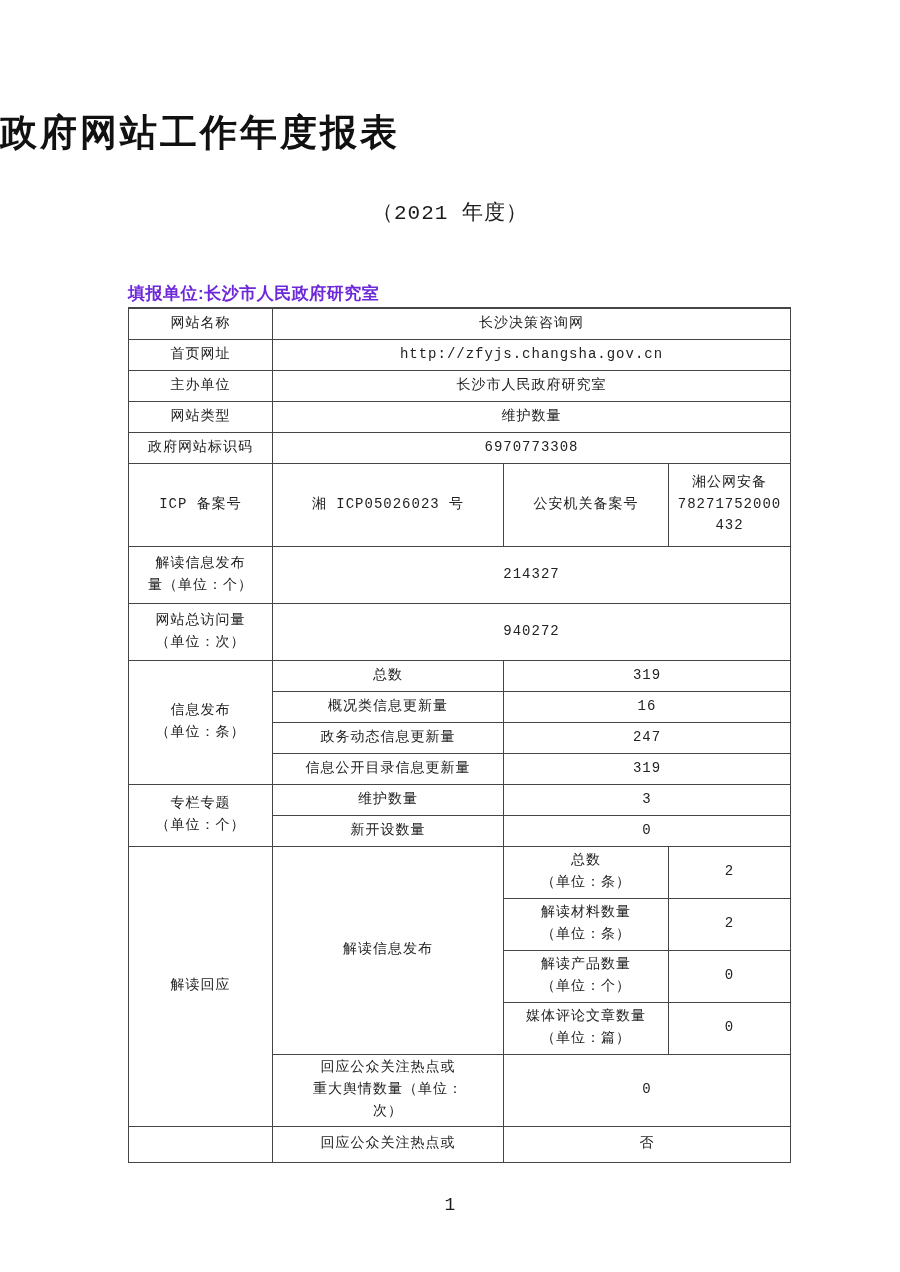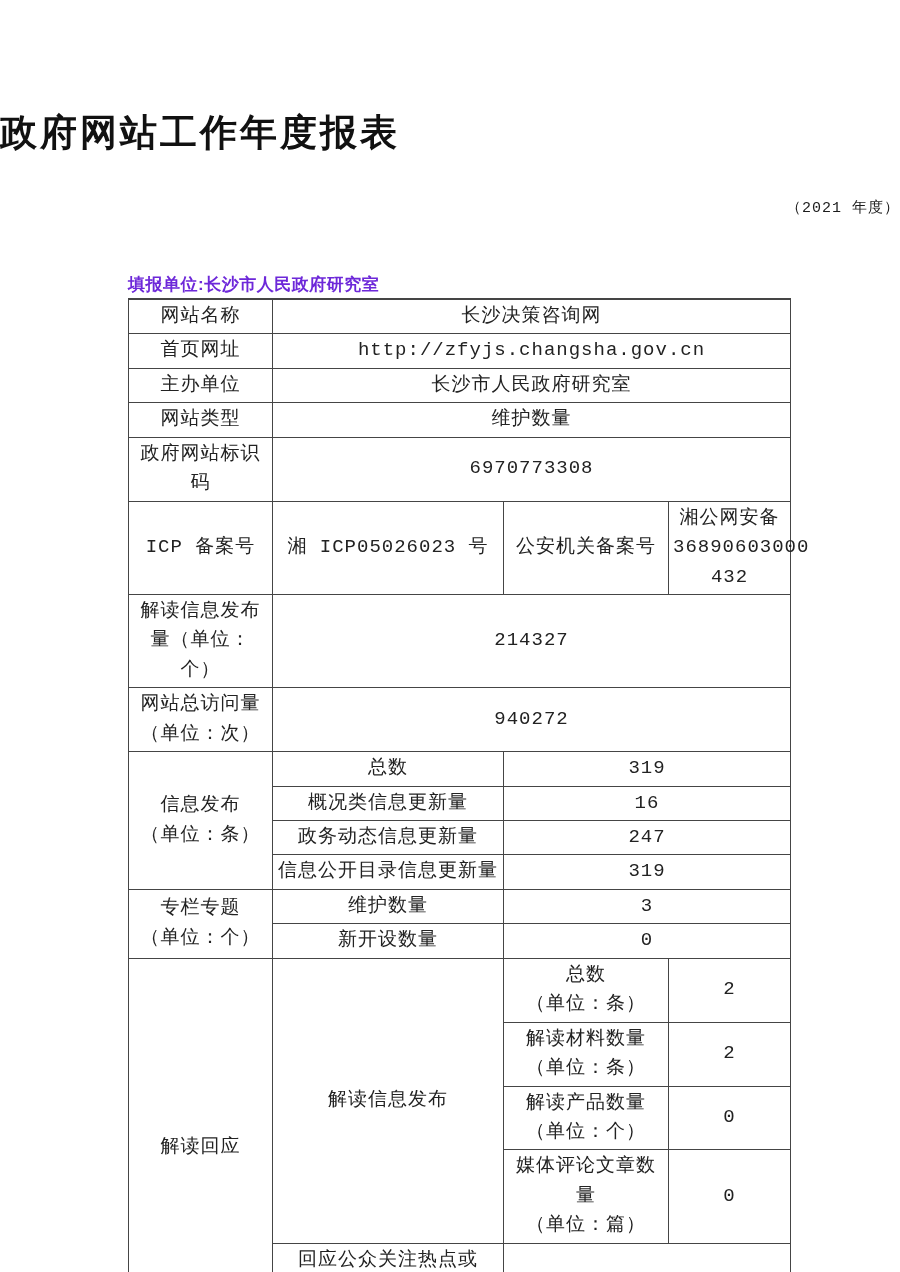--- a/index.html
+++ b/index.html
@@ -8,39 +8,39 @@
     width:900px; height:1272px; overflow:hidden;
     font-family:"Liberation Serif","DejaVu Serif",serif;
     color:#1c1c1c;
   }
   .title {
     margin-top:108px; text-align:left;
     font-family:"Liberation Sans","DejaVu Sans",sans-serif;
     font-weight:bold; font-size:37px; letter-spacing:3px; color:#111;
   }
   .subtitle {
-    margin-top:40px; text-align:right;
+    margin-top:40px; text-align:center;
     font-family:"Liberation Mono","Liberation Serif",serif;
-    font-size:15px; letter-spacing:1px;
+    font-size:21px; letter-spacing:1px;
   }
   .report-unit {
     margin:56px 0 2px 128px;
     font-family:"Liberation Sans","DejaVu Sans",sans-serif;
     font-weight:bold; font-size:17px; letter-spacing:0.5px; color:#6d28d9;
   }
   table.report {
     border-collapse:collapse; table-layout:fixed;
     margin-left:128px; width:662px;
     font-family:"Liberation Mono","Liberation Serif",serif;
     border:1px solid #454545; border-top:2px solid #454545;
   }
   table.report td {
     border:1px solid #454545;
     text-align:center; vertical-align:middle;
-    font-size:19px; letter-spacing:1px; line-height:1.55;
+    font-size:14px; letter-spacing:1px; line-height:1.55;
     white-space:pre-line; padding:2px 4px; color:#222;
   }
   td.tight { letter-spacing:0; }
   tr.r31 { height:31px; }
   tr.r83 { height:83px; }
   tr.r57 { height:57px; }
   tr.r52 { height:52px; }
   tr.r72 { height:72px; }
   tr.r36 { height:36px; }
   .page-number {
@@ -83,21 +83,21 @@
       </tr>
       <tr class="r31">
         <td>政府网站标识码</td>
         <td colspan="3">6970773308</td>
       </tr>
       <tr class="r83">
         <td>ICP 备案号</td>
         <td>湘 ICP05026023 号</td>
         <td>公安机关备案号</td>
         <td class="tight">湘公网安备
-36890603000
+78271752000
 432</td>
       </tr>
       <tr class="r57">
         <td>解读信息发布
 量（单位：个）</td>
         <td colspan="3">214327</td>
       </tr>
       <tr class="r57">
         <td>网站总访问量
 （单位：次）</td>

